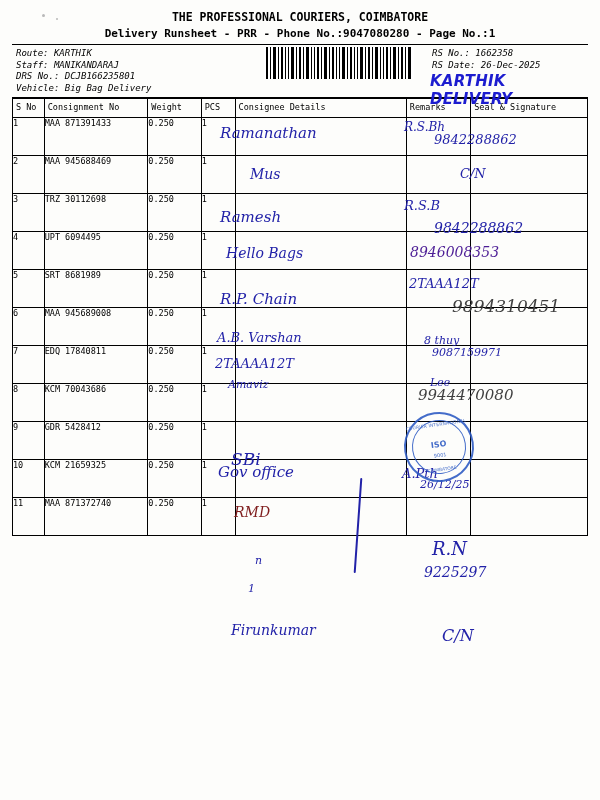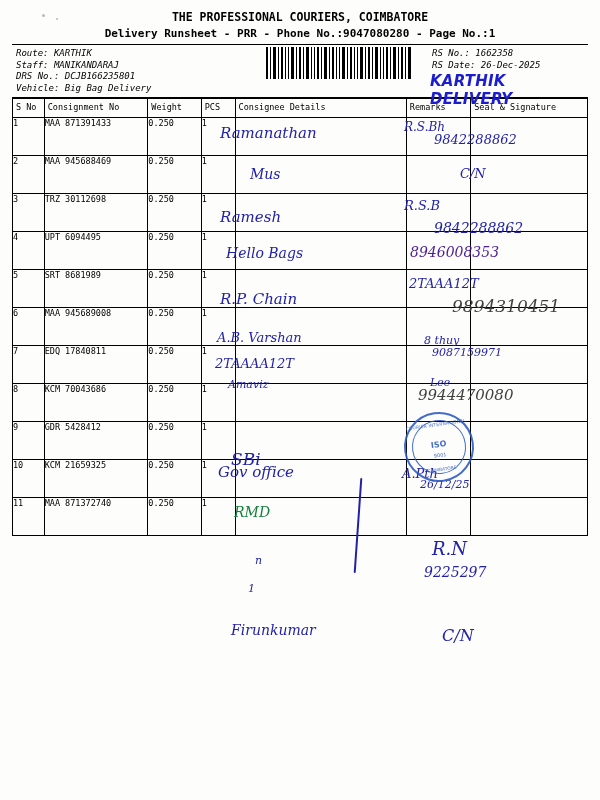--- a/index.html
+++ b/index.html
@@ -400,21 +400,21 @@
         <div class="ink" style="left: 208px; top: 116px; font-size: 15px; color: rgb(34, 34, 168);">Ramanathan</div>
         <div class="ink" style="left: 238px; top: 158px; font-size: 14px; color: rgb(34, 34, 168);">Mus</div>
         <div class="ink" style="left: 208px; top: 200px; font-size: 15px; color: rgb(34, 34, 168);">Ramesh</div>
         <div class="ink" style="left: 214px; top: 237px; font-size: 14px; color: rgb(34, 34, 168);">Hello Bags</div>
         <div class="ink" style="left: 208px; top: 282px; font-size: 15px; color: rgb(34, 34, 168);">R.P. Chain</div>
         <div class="ink" style="left: 205px; top: 322px; font-size: 13px; color: rgb(34, 34, 168);">A.B. Varshan</div>
         <div class="ink" style="left: 203px; top: 348px; font-size: 13px; color: rgb(34, 34, 168);">2TAAAA12T</div>
         <div class="ink" style="left: 216px; top: 370px; font-size: 11px; color: rgb(34, 34, 168);">Amaviz</div>
         <div class="ink" style="left: 219px; top: 410px; font-size: 17px; color: rgb(34, 34, 168); margin-top: 31px;">SBi</div>
         <div class="ink" style="left: 206px; top: 455px; font-size: 15px; color: rgb(34, 34, 168);">Gov office</div>
-        <div class="ink" style="left: 222px; top: 496px; font-size: 14px; color: #15803d;">RMD</div>
+        <div class="ink" style="left: 222px; top: 496px; font-size: 14px; color: #7f1d1d;">RMD</div>
         <div class="ink" style="left: 243px; top: 546px; font-size: 11px; color: rgb(34, 34, 168);">n</div>
         <div class="ink" style="left: 236px; top: 574px; font-size: 11px; color: rgb(34, 34, 168);">1</div>
         <div class="ink" style="left: 219px; top: 614px; font-size: 14px; color: rgb(34, 34, 168);">Firunkumar</div>
       </div>
     <div class="sig-layer" id="sig-layer">
         <div class="ink" style="left: 392px; top: 112px; font-size: 12px; color: rgb(34, 34, 168);">R.S.Bh</div>
         <div class="ink" style="left: 422px; top: 124px; font-size: 13px; color: rgb(34, 34, 168);">9842288862</div>
         <div class="ink" style="left: 448px; top: 158px; font-size: 13px; color: rgb(34, 34, 168);">C/N</div>
         <div class="ink" style="left: 392px; top: 190px; font-size: 13px; color: rgb(34, 34, 168);">R.S.B</div>
         <div class="ink" style="left: 422px; top: 212px; font-size: 14px; color: rgb(34, 34, 168);">9842288862</div>

